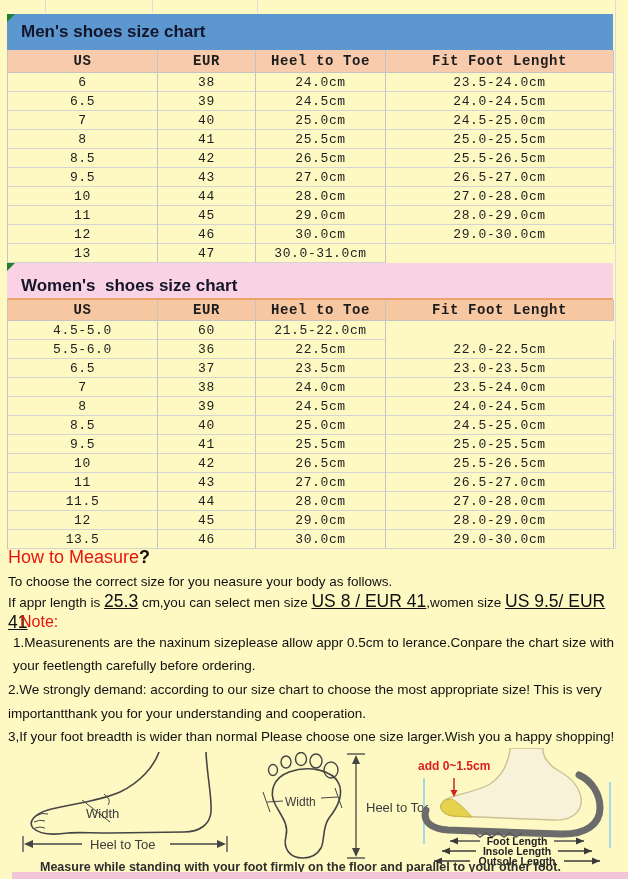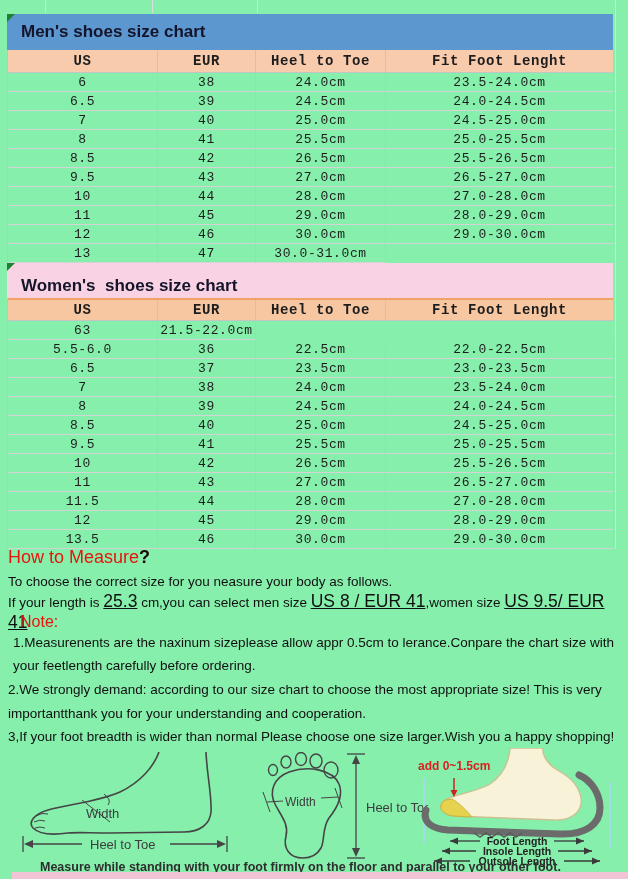--- a/index.html
+++ b/index.html
@@ -1,16 +1,16 @@
 <!DOCTYPE html>
 <html><head>
 <meta charset="utf-8">
 <style>
   html,body{margin:0;padding:0;background:#ffffff;}
-  .sheet{position:relative;width:628px;height:879px;background:#86efac;overflow:hidden;
+  .sheet{position:relative;width:628px;height:879px;background:#fef9c3;overflow:hidden;
          font-family:"Liberation Sans",sans-serif;}
   .gridline{position:absolute;background:#d9dde0;width:1px;}
   
   .titlebar{position:absolute;left:7px;width:606px;display:flex;align-items:center;}
   .titlebar .ttext{font-weight:bold;font-size:17px;color:#14142a;padding-left:14px;white-space:pre;}
   .corner-tri{position:absolute;left:0;top:0;width:0;height:0;
               border-top:8px solid #1e8032;border-right:8px solid transparent;}
   
   .tbl{position:absolute;left:7px;width:606px;border-left:1px solid #c4c4c4;box-sizing:border-box;}
   .trow{display:grid;grid-template-columns:150px 98px 130px 228px;height:19px;}
@@ -129,21 +129,22 @@
 
   <div class="tbl" style="top:298px;">
     <div class="trow thead-row" id="womens-head">
         <div class="tcell">US</div>
         <div class="tcell">EUR</div>
         <div class="tcell">Heel to Toe</div>
         <div class="tcell">Fit Foot Lenght</div>
       </div>
     <div>
         <div class="trow">
-          <div class="tcell">63</div>
+          <div class="tcell">4.5-5.0</div>
+          <div class="tcell">60</div>
           <div class="tcell">21.5-22.0cm</div>
         </div>
         <div class="trow">
           <div class="tcell">5.5-6.0</div>
           <div class="tcell">36</div>
           <div class="tcell">22.5cm</div>
           <div class="tcell">22.0-22.5cm</div>
         </div>
         <div class="trow">
           <div class="tcell">6.5</div>
@@ -205,21 +206,21 @@
           <div class="tcell">30.0cm</div>
           <div class="tcell">29.0-30.0cm</div>
         </div>
       </div>
   </div>
 
   <div class="absline h-measure" style="top:547px;">
     <span>How to Measure</span><b>?</b>
   </div>
   <div class="absline body-text" style="top:574px;">To choose the correct size for you neasure your body as follows.</div>
-  <div class="absline" id="example-line" style="top:591px;"><span class="seg-small">If your length is </span><span class="seg-big">25.3</span><span class="seg-small"> cm,you can select men size </span><span class="seg-big">US 8 / EUR 41</span><span class="seg-small">,women size </span><span class="seg-big">US 9.5/ EUR 41</span></div>
+  <div class="absline" id="example-line" style="top:591px;"><span class="seg-small">If appr length is </span><span class="seg-big">25.3</span><span class="seg-small"> cm,you can select men size </span><span class="seg-big">US 8 / EUR 41</span><span class="seg-small">,women size </span><span class="seg-big">US 9.5/ EUR 41</span></div>
   <div class="absline note-label" style="top:613px;">Note:</div>
   <div class="absline note-line indent" style="top:635px;">1.Measurenents are the naxinum sizeplease allow appr 0.5cm to lerance.Conpare the chart size with</div>
   <div class="absline note-line indent" style="top:658px;">your feetlength carefully before ordering.</div>
   <div class="absline note-line" style="top:682px;">2.We strongly demand: according to our size chart to choose the most appropriate size! This is very</div>
   <div class="absline note-line" style="top:706px;">importantthank you for your understanding and cooperation.</div>
   <div class="absline note-line" style="top:729px;">3,If your foot breadth is wider than normal Please choose one size larger.Wish you a happy shopping!</div>
 
   <svg class="svgbox" style="left:20px;top:752px;" width="215" height="102" viewBox="0 0 215 102">
     <path d="M139,0 C134,14 121,30 100,40 C78,50 48,52 28,58 C14,62 8,70 13,76 C20,83 34,83 48,81 C58,80 70,81 90,81 L164,80 C180,80 190,72 191,60 C192,44 187,24 186,0" fill="none" stroke="#454545" stroke-width="1.6"></path>
     <path d="M16,64 q6,-4 12,-2 M14,70 q6,-3 11,-1 M15,76 q5,-2 10,0 M84,42 q8,6 4,11" fill="none" stroke="#454545" stroke-width="1"></path>

